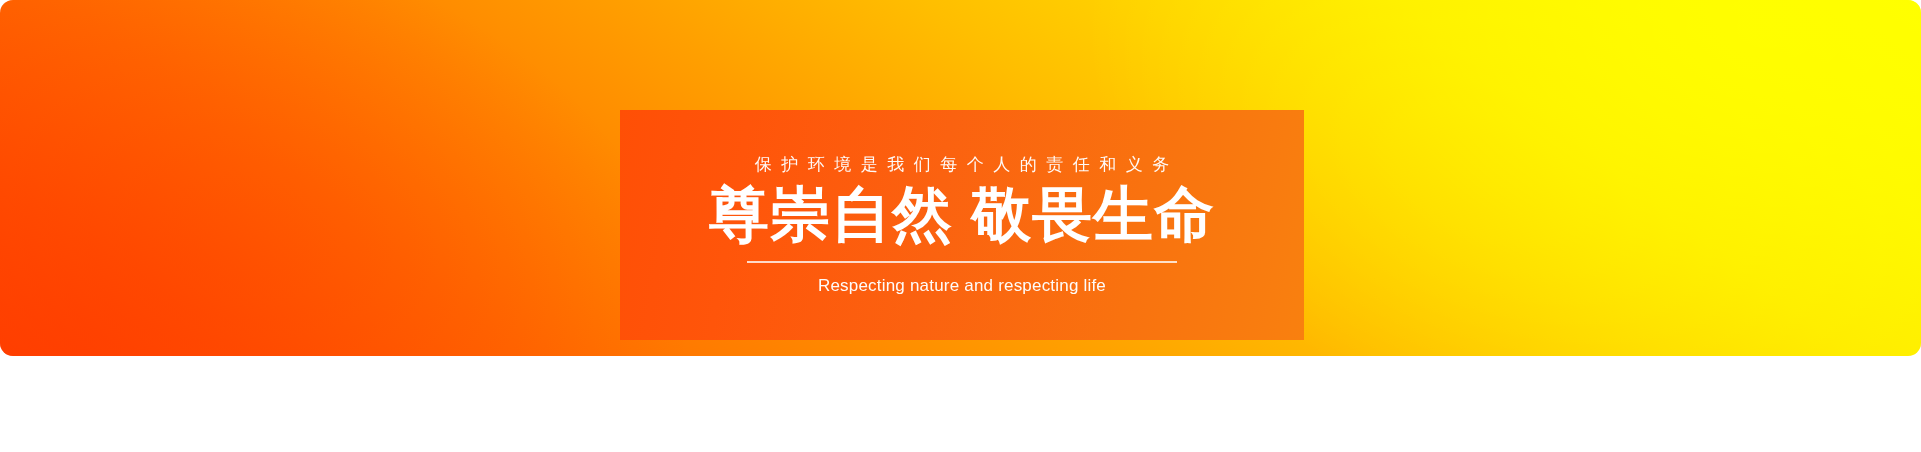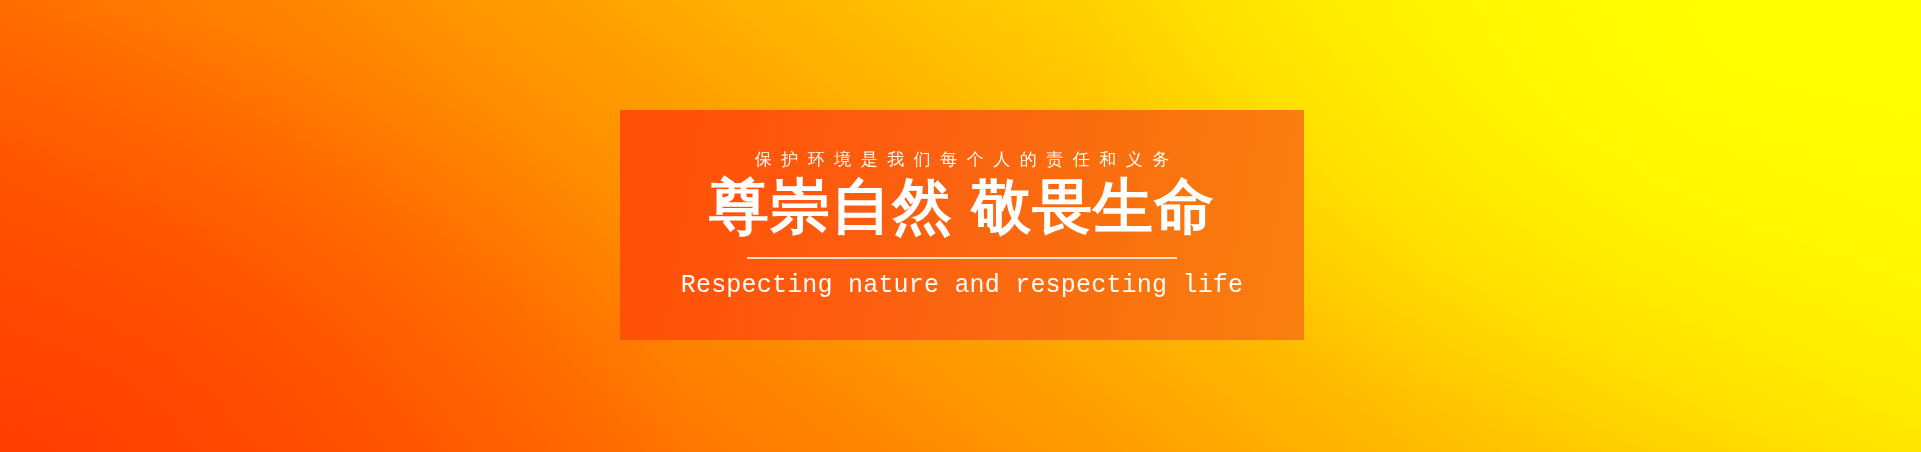--- a/index.html
+++ b/index.html
@@ -4,38 +4,39 @@
 <style>
   html, body {
     margin: 0;
     padding: 0;
     background: #ffffff;
   }
 
   .banner {
     position: relative;
     width: 1921px;
-    height: 452px;
+    height: 356px;
     overflow: hidden;
-    font-family: Liberation Mono, monospace;
+    font-family: Liberation Sans, sans-serif;
     
     background:
       linear-gradient(
         38deg,
         #ff4400 0%,
         #ff5400 10%,
         #ff6a00 22%,
         #ff8400 34%,
         #ffa000 46%,
         #ffbe00 58%,
         #ffd400 68%,
         #ffe800 78%,
         #fff400 88%,
         #ffff00 100%
       );
+    border-radius: 13px;
   }
 
   
   .banner-glow {
     position: absolute;
     inset: 0;
     background:
       radial-gradient(ellipse 1100px 700px at 92% 8%, rgba(255,255,0,0.85) 0%, rgba(255,255,0,0.0) 62%),
       radial-gradient(ellipse 900px 620px at 4% 96%, rgba(255,56,0,0.55) 0%, rgba(255,56,0,0.0) 68%);
     pointer-events: none;
@@ -91,21 +92,21 @@
 
   .divider {
     width: 430px;
     height: 2px;
     background: rgba(255, 255, 255, 0.78);
     margin: 4px 0 14px 0;
   }
 
   .subtitle-en {
     color: #ffffff;
-    font-size: 25px;
+    font-size: 17px;
     line-height: 1;
     font-weight: 400;
     letter-spacing: 0.2px;
     white-space: nowrap;
     opacity: 0.98;
   }
 </style>
 </head>
 <body>
 

